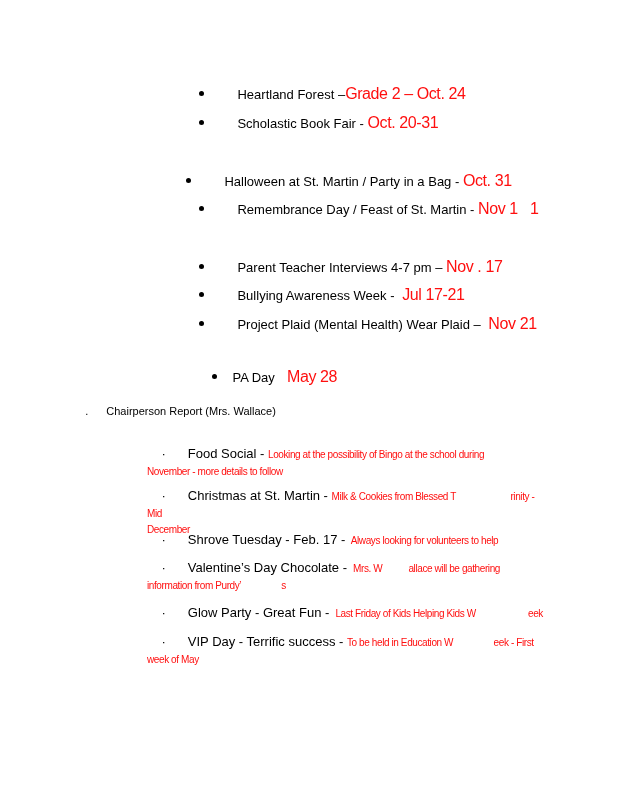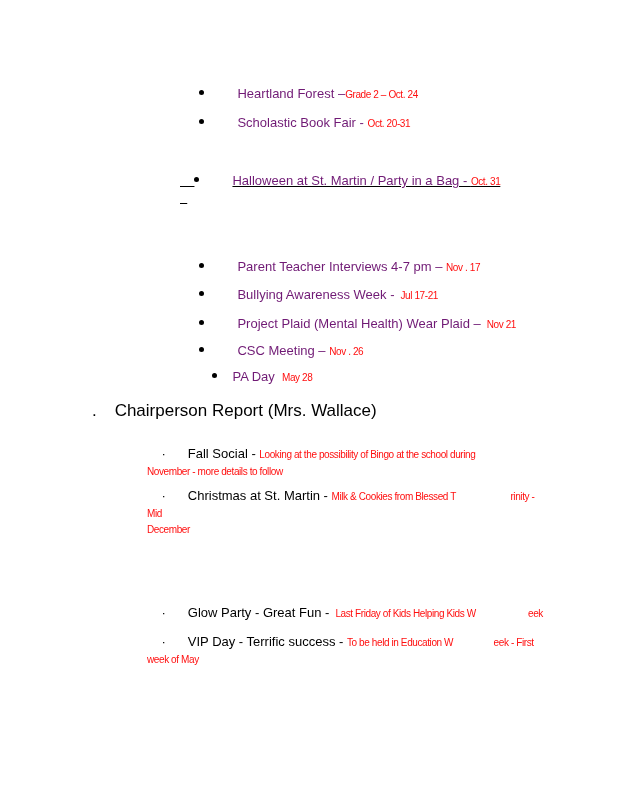--- a/index.html
+++ b/index.html
@@ -22,28 +22,28 @@
   .dot {
     display: inline-block;
     width: 5px;
     height: 5px;
     border-radius: 50%;
     background: #000000;
     position: relative;
     top: -3px;
   }
   .sp { display: inline-block; }
-  .event-label { font-size: 13px; color: #701a75; white-space: pre; }
-  .event-detail { font-size: 10px; letter-spacing: -0.4px; color: #ff0f0f; white-space: pre; }
+  .event-label { font-size: 13px; color: #000000; white-space: pre; }
+  .event-detail { font-size: 16px; letter-spacing: -0.4px; color: #ff0f0f; white-space: pre; }
 
   
   .chair-line {
     position: absolute;
     white-space: pre;
-    font-size: 17px;
+    font-size: 11px;
     line-height: 16px;
   }
 
   
   .report-para {
     position: absolute;
     left: 147px;
     width: 400px;
     line-height: 15.8px;
     text-indent: 10px;
@@ -58,51 +58,58 @@
 <body>
 
 <div class="page">
 
   <div class="event-line" style="left:185px; top:70px;">
     <span class="dot"></span><span class="sp" style="width:33px"></span><span class="event-label">Heartland Forest –</span><span class="event-detail">Grade 2 – Oct. 24</span>
   </div>
   <div class="event-line" style="left:185px; top:99px;">
     <span class="dot"></span><span class="sp" style="width:33px"></span><span class="event-label">Scholastic Book Fair - </span><span class="event-detail">Oct. 20-31</span>
   </div>
-  <div class="event-line" style="left:180px; top:157px;text-decoration:underline;">
+  <div class="event-line" style="left:172px; top:157px;">
     <span class="dot"></span><span class="sp" style="width:33px"></span><span class="event-label">Halloween at St. Martin / Party in a Bag - </span><span class="event-detail">Oct. 31</span>
+  </div>
+  <div class="event-line" style="left:185px; top:185px;">
+    <span class="dot"></span><span class="sp" style="width:33px"></span><span class="event-label">Remembrance Day / Feast of St. Martin - </span><span class="event-detail">Nov 1   1</span>
   </div>
   <div class="event-line" style="left:185px; top:243px;">
     <span class="dot"></span><span class="sp" style="width:33px"></span><span class="event-label">Parent Teacher Interviews 4-7 pm – </span><span class="event-detail">Nov . 17</span>
   </div>
   <div class="event-line" style="left:185px; top:271px;">
     <span class="dot"></span><span class="sp" style="width:33px"></span><span class="event-label">Bullying Awareness Week - </span><span class="event-detail"> Jul 17-21</span>
   </div>
   <div class="event-line" style="left:185px; top:300px;">
     <span class="dot"></span><span class="sp" style="width:33px"></span><span class="event-label">Project Plaid (Mental Health) Wear Plaid – </span><span class="event-detail"> Nov 21</span>
-  </div>
-  <div class="event-line" style="left:185px; top:327px;">
-    <span class="dot"></span><span class="sp" style="width:33px"></span><span class="event-label">CSC Meeting – </span><span class="event-detail">Nov . 26</span>
   </div>
 
   <div class="event-line" style="left:198px; top:353px;">
     <span class="dot"></span><span class="sp" style="width:15px"></span><span class="event-label">PA Day</span><span class="event-detail">   May 28</span>
   </div>
 
   <div class="chair-line" style="left:73px; top:387px;">
     <span>.</span><span class="sp" style="width:18px"></span><span>Chairperson Report (Mrs. Wallace)</span>
   </div>
 
   <div class="report-para" style="top:430px;">
-    <span class="report-bullet">·</span><span class="sp" style="width:22px"></span><span class="report-label">Fall Social - </span><span class="report-detail">Looking at the possibility of Bingo at the school during
+    <span class="report-bullet">·</span><span class="sp" style="width:22px"></span><span class="report-label">Food Social - </span><span class="report-detail">Looking at the possibility of Bingo at the school during
 November - more details to follow</span>
   </div>
   <div class="report-para" style="top:472px;">
     <span class="report-bullet">·</span><span class="sp" style="width:22px"></span><span class="report-label">Christmas at St. Martin - </span><span class="report-detail">Milk &amp; Cookies from Blessed T                       rinity - Mid
 December</span>
+  </div>
+  <div class="report-para" style="top:516px;">
+    <span class="report-bullet">·</span><span class="sp" style="width:22px"></span><span class="report-label">Shrove Tuesday - Feb. 17 - </span><span class="report-detail"> Always looking for volunteers to help</span>
+  </div>
+  <div class="report-para" style="top:544px;">
+    <span class="report-bullet">·</span><span class="sp" style="width:22px"></span><span class="report-label">Valentine’s Day Chocolate - </span><span class="report-detail"> Mrs. W           allace will be gathering
+information from Purdy’                 s</span>
   </div>
   <div class="report-para" style="top:589px;">
     <span class="report-bullet">·</span><span class="sp" style="width:22px"></span><span class="report-label">Glow Party - Great Fun - </span><span class="report-detail"> Last Friday of Kids Helping Kids W                      eek</span>
   </div>
   <div class="report-para" style="top:618px;">
     <span class="report-bullet">·</span><span class="sp" style="width:22px"></span><span class="report-label">VIP Day - Terrific success - </span><span class="report-detail">To be held in Education W                 eek - First
 week of May</span>
   </div>
 
 </div>

